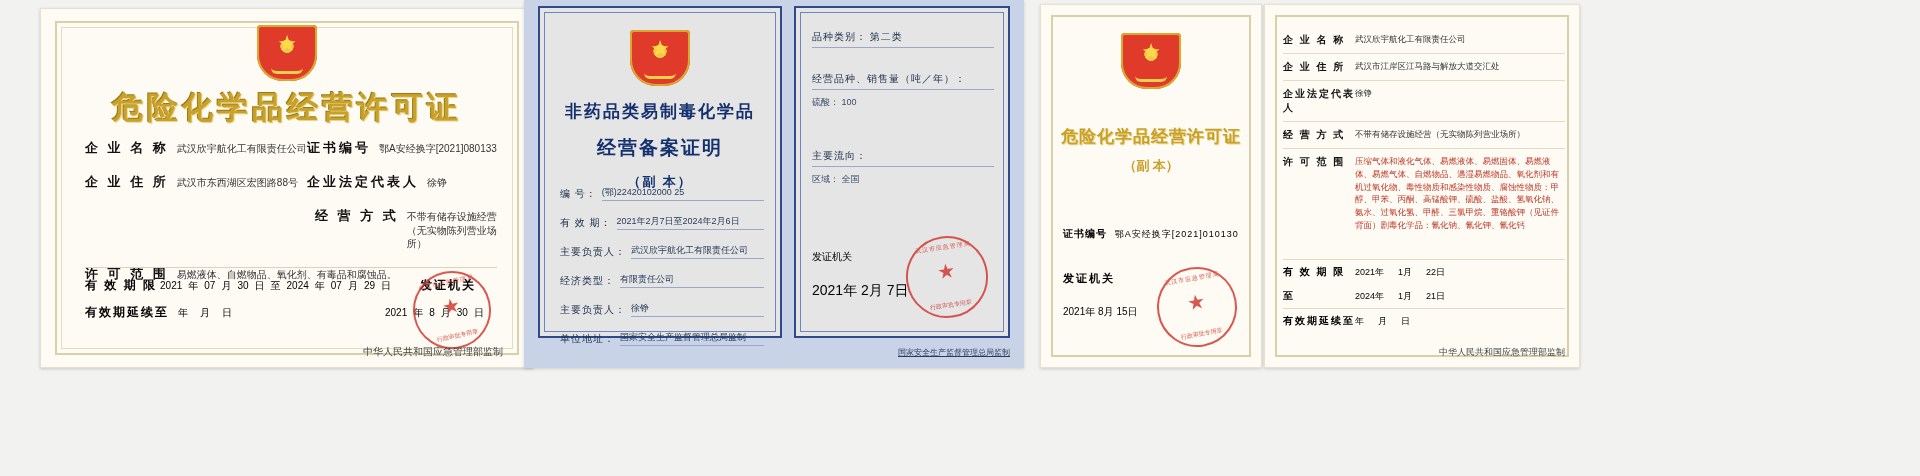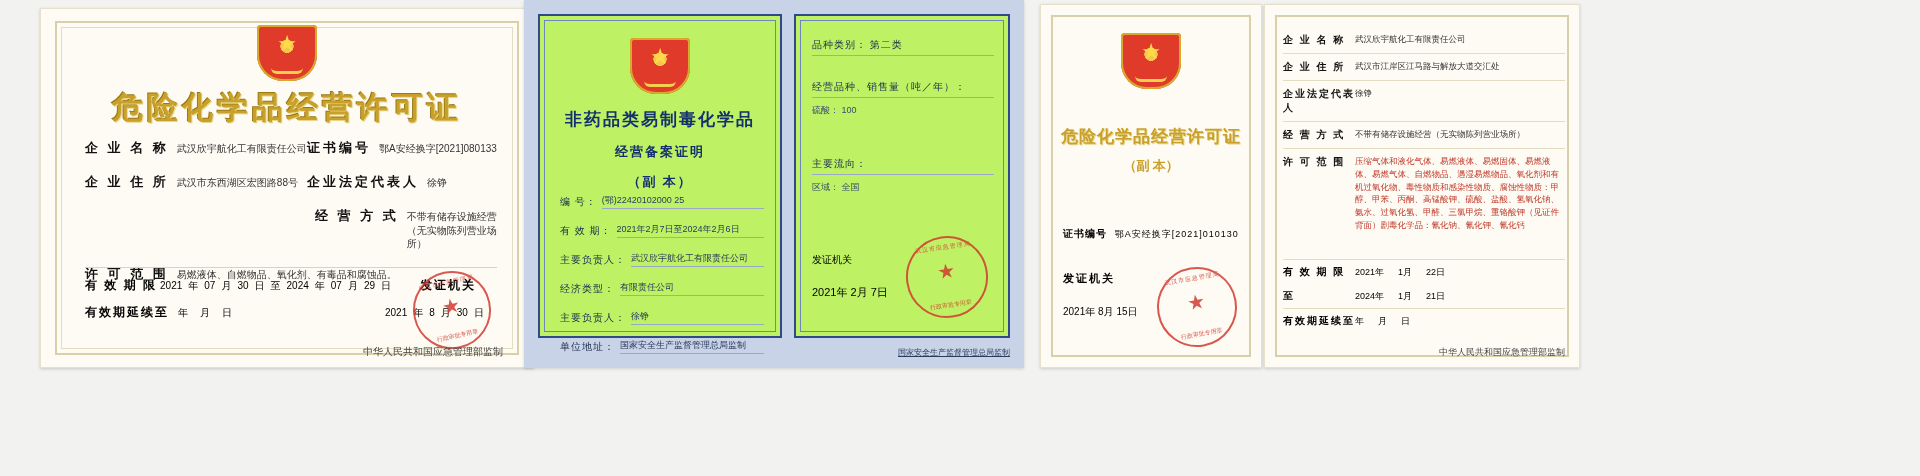--- a/index.html
+++ b/index.html
@@ -47,29 +47,29 @@
   .seal{position:absolute;width:74px;height:74px;border:2px solid #d1352c;border-radius:50%;
         color:#d1352c;opacity:.82;transform:rotate(-12deg);}
   .seal .star{position:absolute;left:0;right:0;top:23px;text-align:center;font-size:20px;line-height:1;}
   .seal .txt{position:absolute;left:0;right:0;top:5px;text-align:center;font-size:6px;letter-spacing:1px;}
   .seal .txt2{position:absolute;left:0;right:0;bottom:6px;text-align:center;font-size:6px;}
   #c1-seal{right:42px;top:262px;}
 
   
   #cert2{left:524px;top:0;width:500px;height:368px;background:#c9d3e8;
          box-shadow:0 1px 3px rgba(0,0,0,.15);}
-  #cert2 .panel{position:absolute;top:14px;bottom:30px;background:#bef264;border:2px solid #2f4a86;}
+  #cert2 .panel{position:absolute;top:6px;bottom:30px;background:#e5e5e5;border:2px solid #2f4a86;}
   #cert2 .panel:after{content:"";position:absolute;left:4px;top:4px;right:4px;bottom:4px;border:1px solid #6d86bb;}
   #c2-left{left:14px;width:240px;}
   #c2-right{right:14px;width:212px;}
   #c2-emblem{position:absolute;left:0;right:0;top:22px;display:flex;justify-content:center;}
   #c2-title{position:absolute;left:0;right:0;top:92px;text-align:center;color:#14306e;
       font-family:"Liberation Serif","DejaVu Serif",serif;font-weight:bold;}
   #c2-title .l1{font-size:17px;letter-spacing:2px;display:block;}
-  #c2-title .l2{font-size:13px;letter-spacing:2px;display:block;margin-top:12px;text-align:center;}
+  #c2-title .l2{font-size:19px;letter-spacing:2px;display:block;margin-top:12px;text-align:center;}
   #c2-title .l3{font-size:13px;letter-spacing:2px;display:block;margin-top:12px;}
   #c2-left .fields{position:absolute;left:20px;right:16px;top:178px;font-size:10px;color:#20314f;}
   #c2-left .f{margin-bottom:14px;display:flex;align-items:flex-end;}
   #c2-left .fl{white-space:nowrap;letter-spacing:1px;font-size:10px;}
   #c2-left .fv{flex:1;border-bottom:1px solid #9aa9c8;margin-left:5px;font-size:9px;padding-bottom:1px;color:#2a3b5c;}
   #c2-right .fields{position:absolute;left:16px;right:14px;top:22px;font-size:10px;color:#20314f;}
   #c2-right .f{margin-bottom:8px;}
   #c2-right .fl{letter-spacing:1px;}
   #c2-right .uline{border-bottom:1px solid #9aa9c8;padding-bottom:3px;}
   #c2-right .sub{font-size:9px;color:#3b4c6d;margin-top:6px;}
@@ -249,21 +249,21 @@
           <div class="uline"><span class="fl">经营品种、销售量（吨／年）：</span></div>
           <div class="sub">硫酸： 100</div>
         </div>
         <div class="f" style="margin-top:40px;">
           <div class="uline"><span class="fl">主要流向：</span></div>
           <div class="sub">区域： 全国</div>
         </div>
       </div>
       <div class="issuer">
         <span>发证机关</span>
-        <div style="margin-top:18px;font-size:11px;">
+        <div style="margin-top:18px;font-size:14px;">
           <span>2021</span><span>年</span>
           <span>2</span><span>月</span>
           <span>7</span><span>日</span>
         </div>
       </div>
       <div class="seal" id="c2-seal">
         <div class="txt">武汉市应急管理局</div>
         <div class="star">★</div>
         <div class="txt2">行政审批专用章</div>
       </div>

